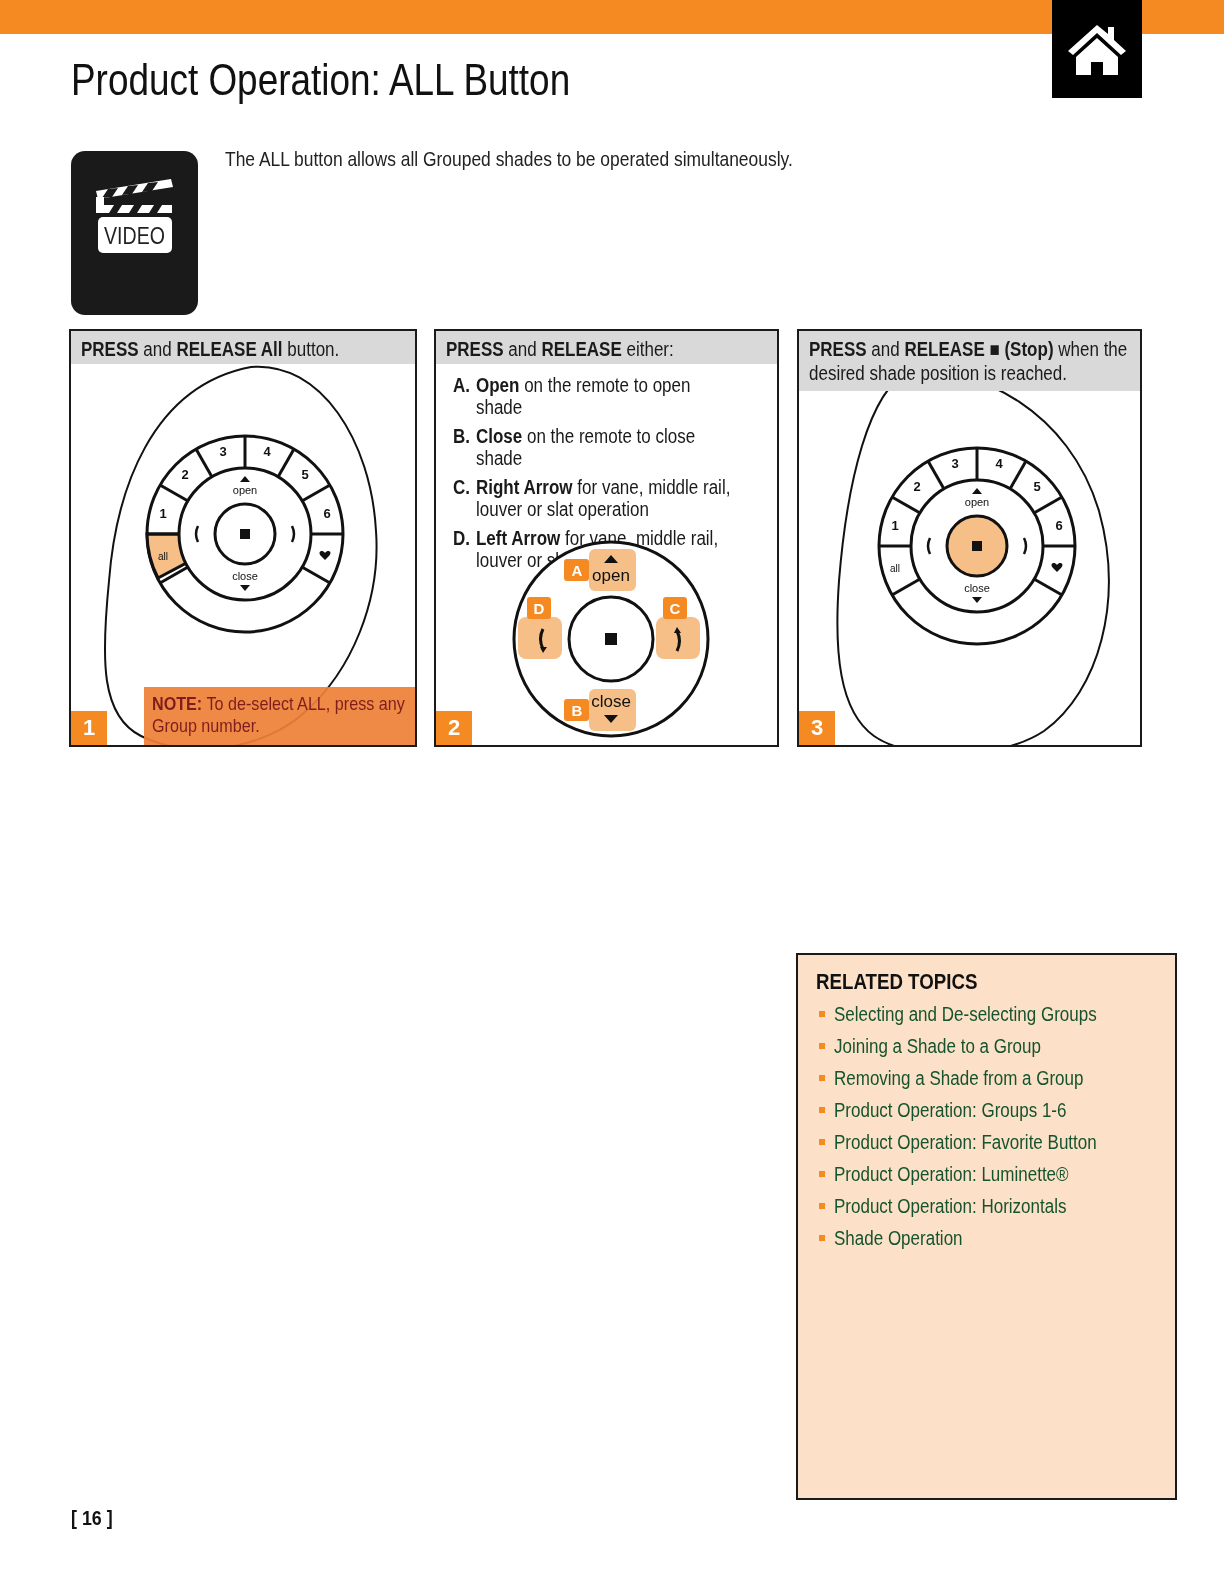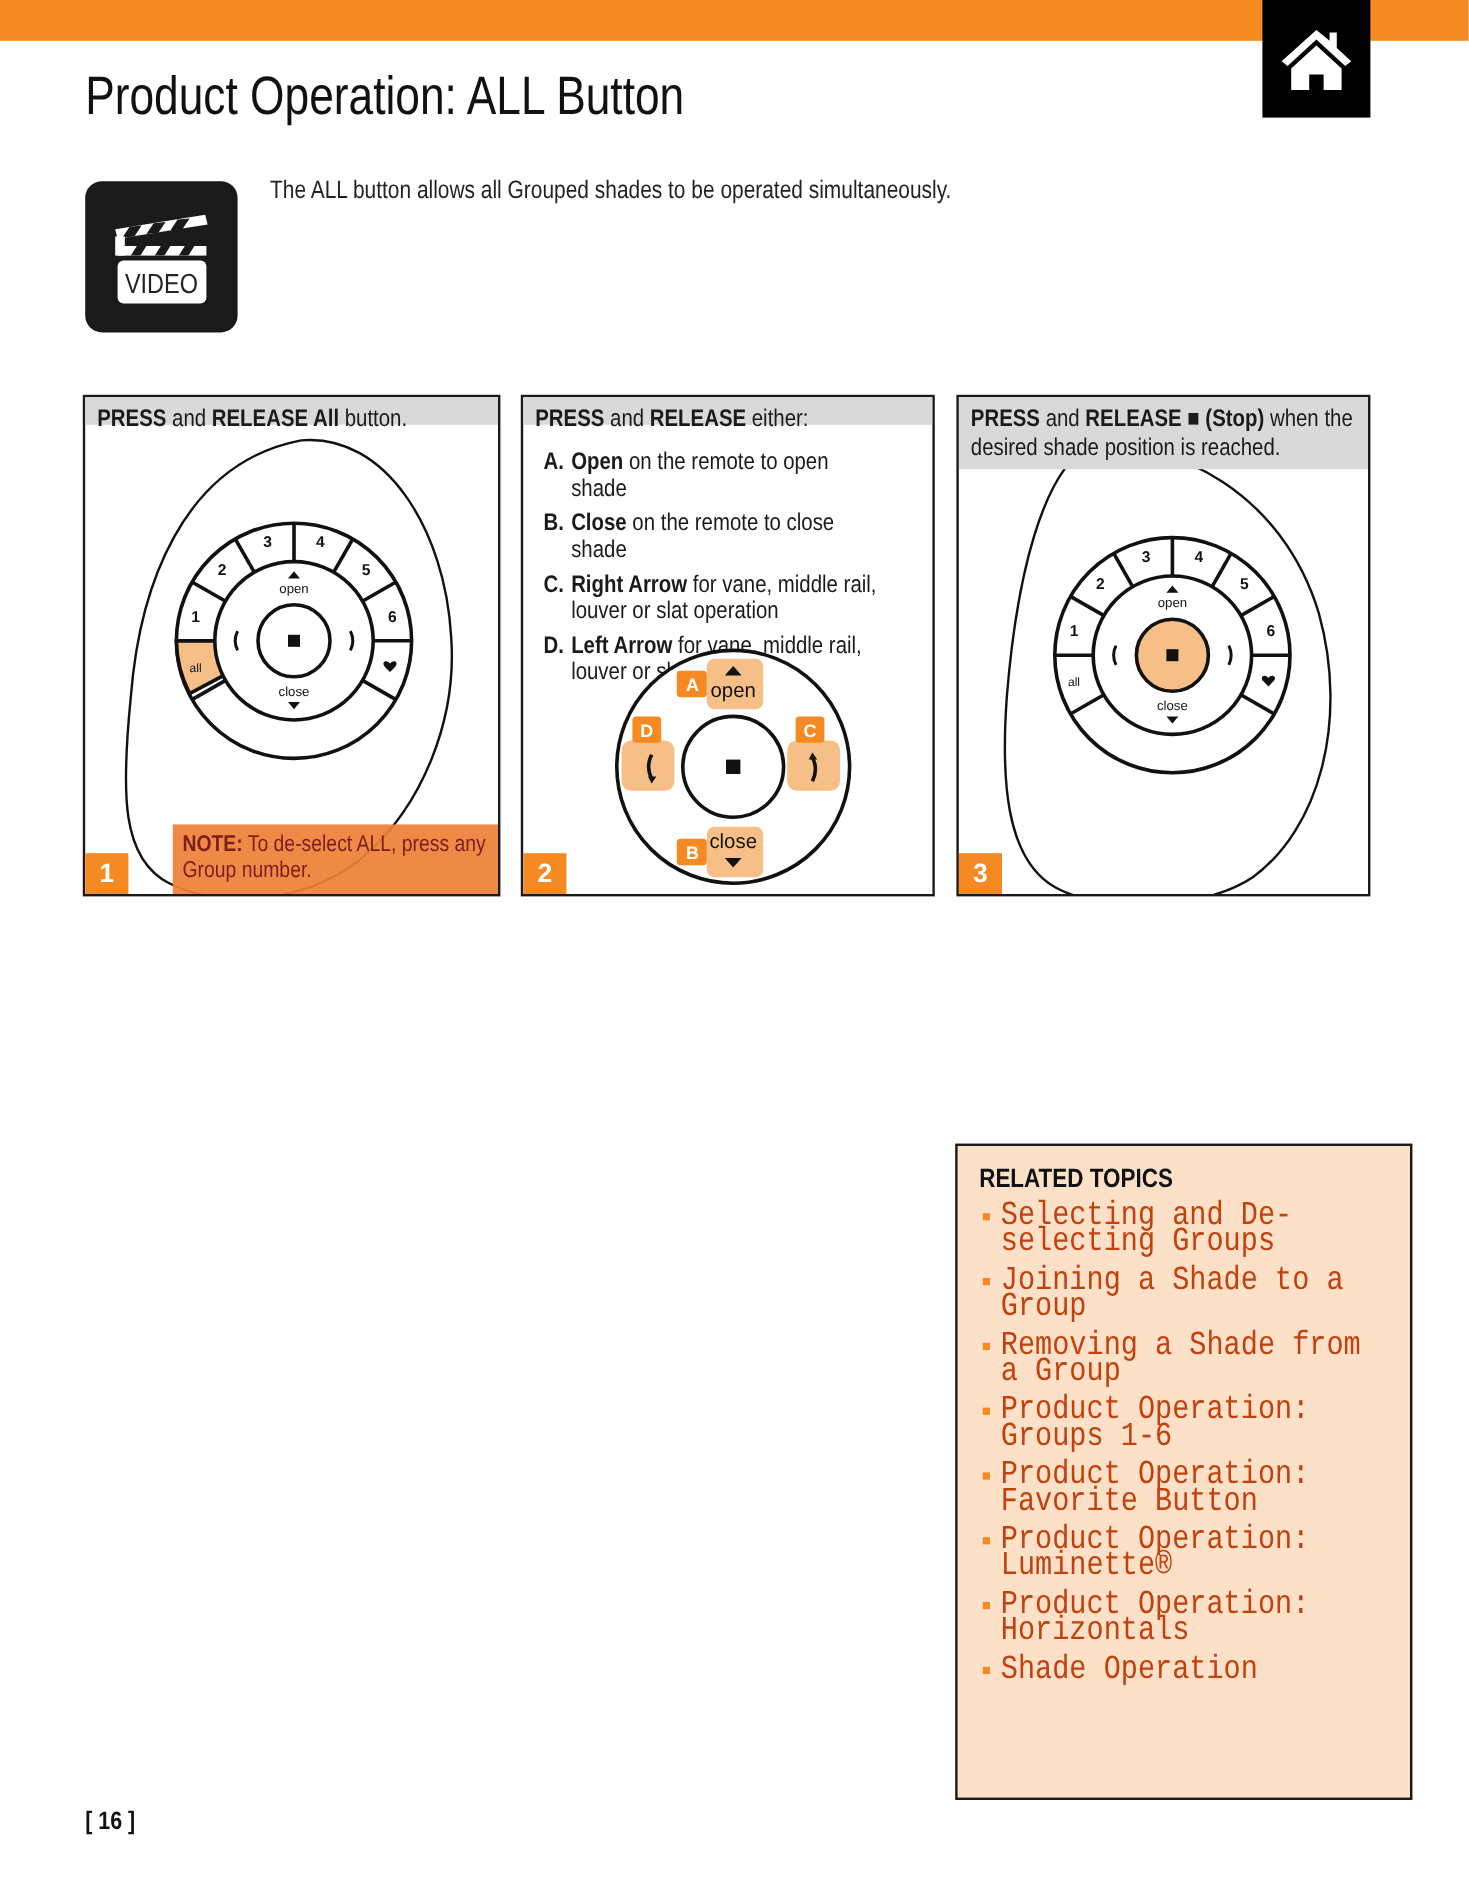--- a/index.html
+++ b/index.html
@@ -5,54 +5,54 @@
   * { box-sizing: border-box; margin: 0; padding: 0; }
   html, body { width: 1224px; height: 1584px; background: #ffffff; overflow: hidden; }
   body { position: relative; font-family: "Liberation Sans Narrow", "Liberation Sans", sans-serif; color: #1a1a1a; }
 
   .top-bar { position: absolute; left: 0; top: 0; width: 1224px; height: 34px; background: #f58a22; }
   .home-btn { position: absolute; left: 1052px; top: 0; width: 90px; height: 98px; background: #000; display: flex; align-items: center; justify-content: center; }
   .home-btn svg { width: 62px; height: 56px; }
 
   .page-title { position: absolute; left: 71px; top: 54px; font-size: 45px; font-weight: 400; color: #111; transform: scaleX(0.82); transform-origin: left center; white-space: nowrap; }
 
-  .video-tile { position: absolute; left: 71px; top: 151px; width: 127px; height: 126px; background: #1a1a1a; border-radius: 14px; }
+  .video-tile { position: absolute; left: 71px; top: 151px; width: 127px; height: 164px; background: #1a1a1a; border-radius: 14px; }
   .video-tile svg { position: absolute; left: 0; top: 0; }
   .video-label { position: absolute; left: 27px; top: 67px; width: 73px; height: 36px; display: flex; align-items: center; justify-content: center; font-size: 23px; color: #222; transform: scaleX(0.85); }
 
   .intro { position: absolute; left: 225px; top: 147px; font-size: 21px; color: #222; transform: scaleX(0.83); transform-origin: left center; white-space: nowrap; }
 
   .panel { position: absolute; top: 329px; height: 418px; border: 2px solid #1a1a1a; background: #fff; overflow: hidden; }
   .panel-1 { left: 69px; width: 348px; }
   .panel-2 { left: 434px; width: 345px; }
   .panel-3 { left: 797px; width: 345px; }
   .panel-head { position: absolute; left: 0; top: 0; right: 0; background: #d9d9d9; padding: 6px 10px; font-size: 20px; line-height: 24px; color: #1a1a1a; }
   .panel-head .inner { display: inline-block; transform: scaleX(0.85); transform-origin: left center; white-space: nowrap; }
   .panel-head b { font-weight: 700; }
-  .panel-1 .panel-head, .panel-2 .panel-head { height: 23px; }
+  .panel-1 .panel-head, .panel-2 .panel-head { height: 33px; }
   .panel-3 .panel-head { height: 60px; }
 
   .step-badge { position: absolute; left: 0; bottom: 0; width: 36px; height: 34px; background: #f58a22; color: #fff; font-weight: 700; font-size: 22px; display: flex; align-items: center; justify-content: center; }
 
   .note { position: absolute; left: 73px; top: 356px; width: 273px; height: 60px; background: rgba(238,128,56,0.93); color: #7f1d1d; font-size: 19px; line-height: 22px; padding: 6px 8px; }
   .note .inner { display: block; transform: scaleX(0.85); transform-origin: left top; width: 118%; }
   .note b { font-weight: 700; }
 
   .steps-list { position: absolute; left: 17px; top: 43px; width: 330px; list-style: none; }
   .steps-list li { display: flex; font-size: 20px; line-height: 22px; margin-bottom: 7px; }
   .steps-list li .wrap { display: flex; transform: scaleX(0.85); transform-origin: left top; width: 118%; }
   .steps-list .letter { width: 27px; font-weight: 700; flex-shrink: 0; }
   .steps-list b { font-weight: 700; }
 
   .svg-abs { position: absolute; left: 0; top: 0; }
 
   .related { position: absolute; left: 796px; top: 953px; width: 381px; height: 547px; background: #fce0c8; border: 2px solid #1a1a1a; padding: 14px 18px; }
   .related h3 { font-size: 22px; font-weight: 700; color: #111; margin-bottom: 8px; transform: scaleX(0.85); transform-origin: left center; white-space: nowrap; }
   .related ul { list-style: none; }
-  .related li { position: relative; padding-left: 18px; font-size: 28px; line-height: 22px; margin-bottom: 10px; color: #c2410c; font-family: Liberation Mono, monospace; }
+  .related li { position: relative; padding-left: 18px; font-size: 20px; line-height: 22px; margin-bottom: 10px; color: #14532d; }
   .related li .txt { display: block; transform: scaleX(0.85); transform-origin: left top; width: 118%; }
   .related li::before { content: ""; position: absolute; left: 3px; top: 8px; width: 6px; height: 6px; background: #f58a22; }
 
   .page-num { position: absolute; left: 71px; top: 1506px; font-size: 21px; font-weight: 700; color: #111; transform: scaleX(0.85); transform-origin: left center; }
 </style>
 </head>
 <body>
 
 <div class="top-bar"></div>
 

